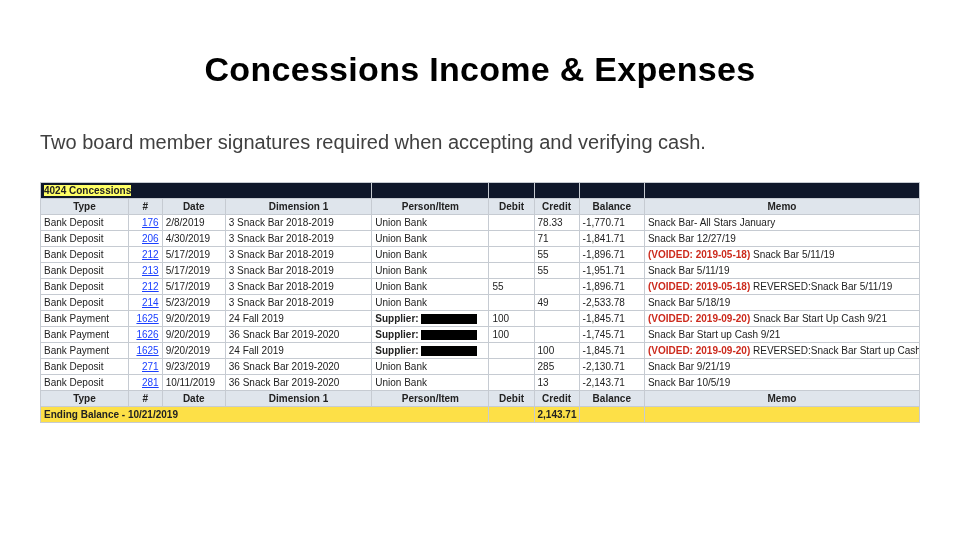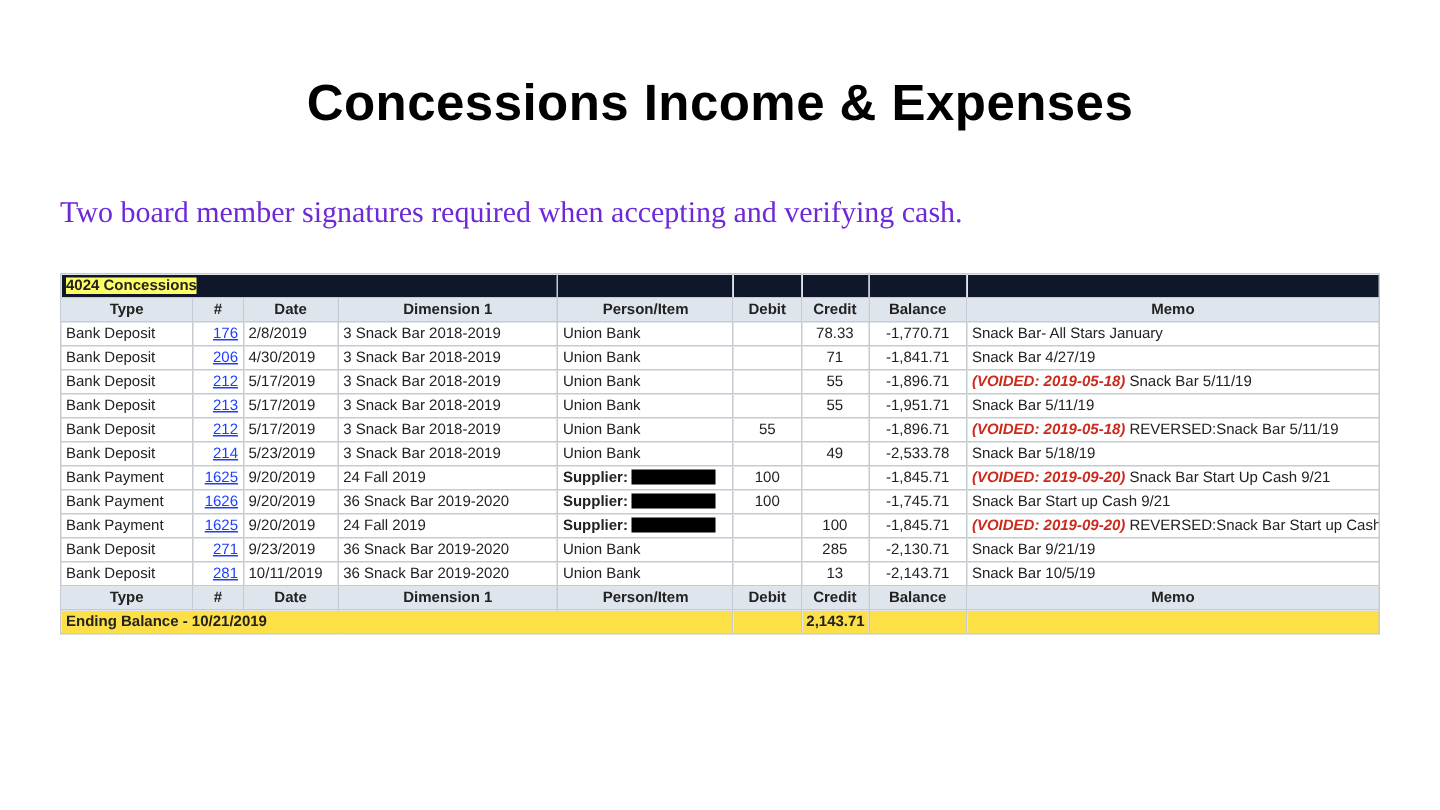--- a/index.html
+++ b/index.html
@@ -1,39 +1,39 @@
 <!DOCTYPE html>
 <html><head>
 <meta charset="utf-8">
 <style>
   * { box-sizing: border-box; margin: 0; padding: 0; }
   html, body { width: 960px; height: 540px; background: #fff; font-family: "Segoe UI", Tahoma, sans-serif; }
   .slide { padding: 30px 40px 10px 40px; }
   .title { font-size: 34px; font-weight: 600; text-align: center; color: #000; margin: 20px 0 42px 0; letter-spacing: 0.3px; }
-  .para { font-size: 20px; color: #6d28d9; margin: 10px 0 28px 0; font-weight: 400; font-family: Liberation Serif, serif; }
+  .para { font-size: 20px; color: #404040; margin: 10px 0 28px 0; font-weight: 400; }
   .ledger { margin-top: 18px; font-size: 10px; color: #222; }
   table { border-collapse: collapse; width: 100%; table-layout: fixed; }
   col.col-type   { width: 78px; }
   col.col-num    { width: 30px; }
   col.col-date   { width: 56px; }
   col.col-dim    { width: 130px; }
   col.col-person { width: 104px; }
   col.col-debit  { width: 40px; }
   col.col-credit { width: 40px; }
   col.col-bal    { width: 58px; }
   col.col-memo   { width: 244px; }
   td, th { border: 1px solid #c6cbd2; padding: 1px 3px; height: 16px; font-size: 10px; vertical-align: middle; white-space: nowrap; overflow: hidden; text-overflow: clip; font-weight: normal; }
   th { background: #dfe5ec; font-weight: 700; text-align: center; }
   .acct-row td { background: #0f172a; border-top: 1px solid #c6cbd2; }
   .acct-highlight { background: #ffff66 !important; font-weight: 700; font-size: 10px; }
-  .num-cell  { text-align: center; }
+  .num-cell  { text-align: left; }
   .link-num  { color: #1a3fff; text-decoration: underline; cursor: pointer; text-align: right; display: inline-block; width: 100%; }
   .supplier  { font-weight: 700; }
   .redact    { display: inline-block; background: #000; width: 56px; height: 10px; vertical-align: middle; }
-  .voided    { color: #cc2a1d; font-weight: 700; font-style: italic; }
+  .voided    { color: #cc2a1d; font-weight: 700; }
   .footer-row td { background: #dfe5ec; font-weight: 700; text-align: center; }
   .balance-row td { background: #fde047; }
   .balance-row .label { font-weight: 700; }
   .balance-row .val   { font-weight: 700; text-align: center; }
 </style>
 </head>
 <body>
 
 <div class="slide">
   <h1 class="title">Concessions Income &amp; Expenses</h1>
@@ -85,21 +85,21 @@
           </tr>
           <tr>
             <td>Bank Deposit</td>
             <td><span class="link-num">206</span></td>
             <td>4/30/2019</td>
             <td>3 Snack Bar 2018-2019</td>
             <td>Union Bank</td>
             <td class="num-cell"></td>
             <td class="num-cell">71</td>
             <td class="num-cell">-1,841.71</td>
-            <td>Snack Bar 4/27/19</td>
+            <td>Snack Bar 12/27/19</td>
           </tr>
           <tr>
             <td>Bank Deposit</td>
             <td><span class="link-num">212</span></td>
             <td>5/17/2019</td>
             <td>3 Snack Bar 2018-2019</td>
             <td>Union Bank</td>
             <td class="num-cell"></td>
             <td class="num-cell">55</td>
             <td class="num-cell">-1,896.71</td>

